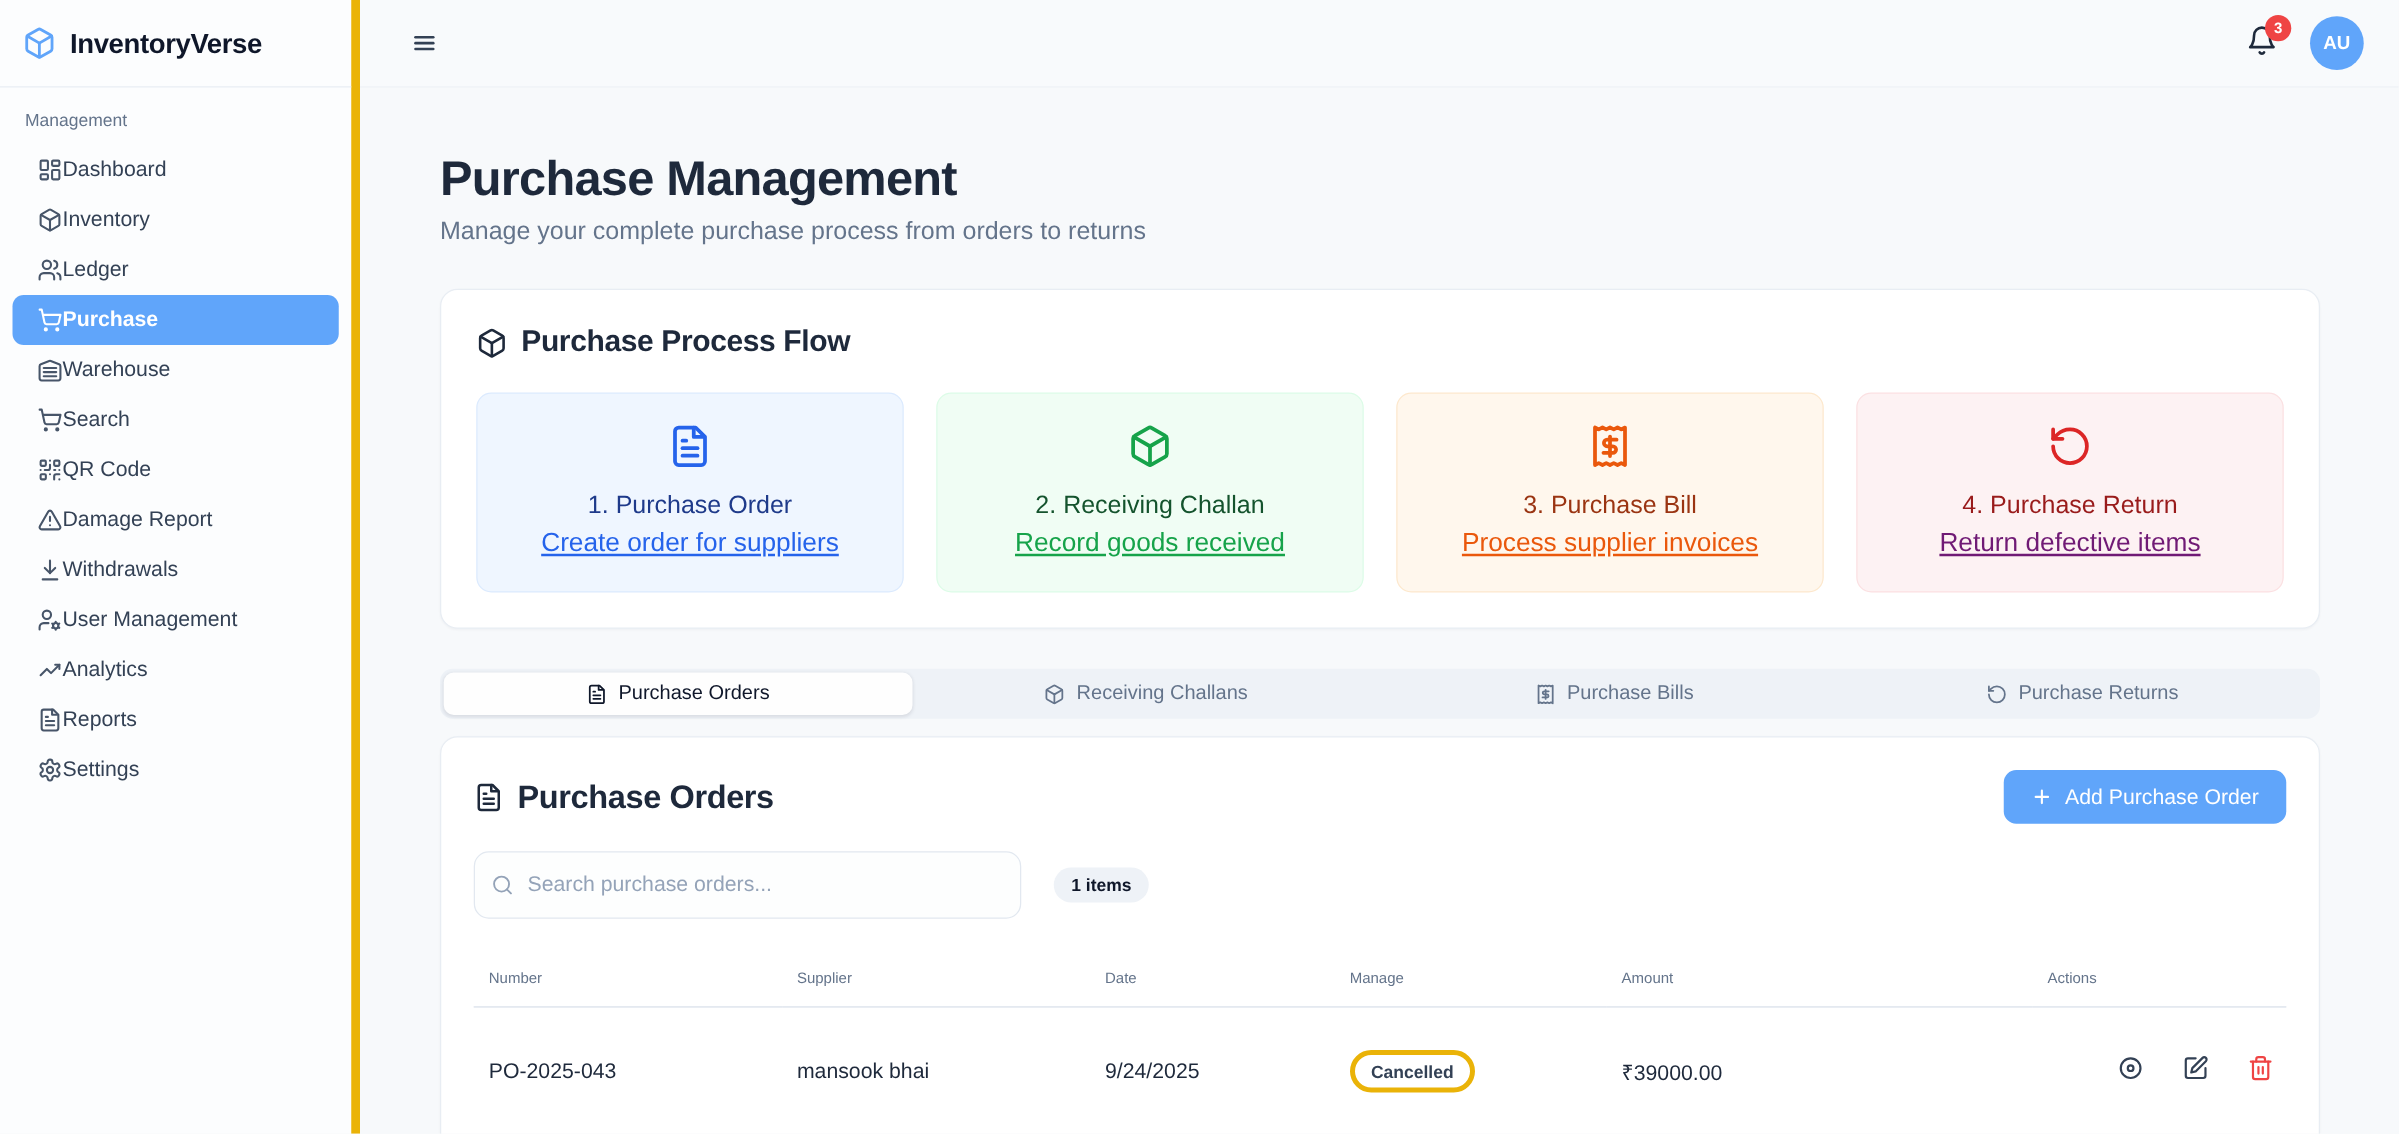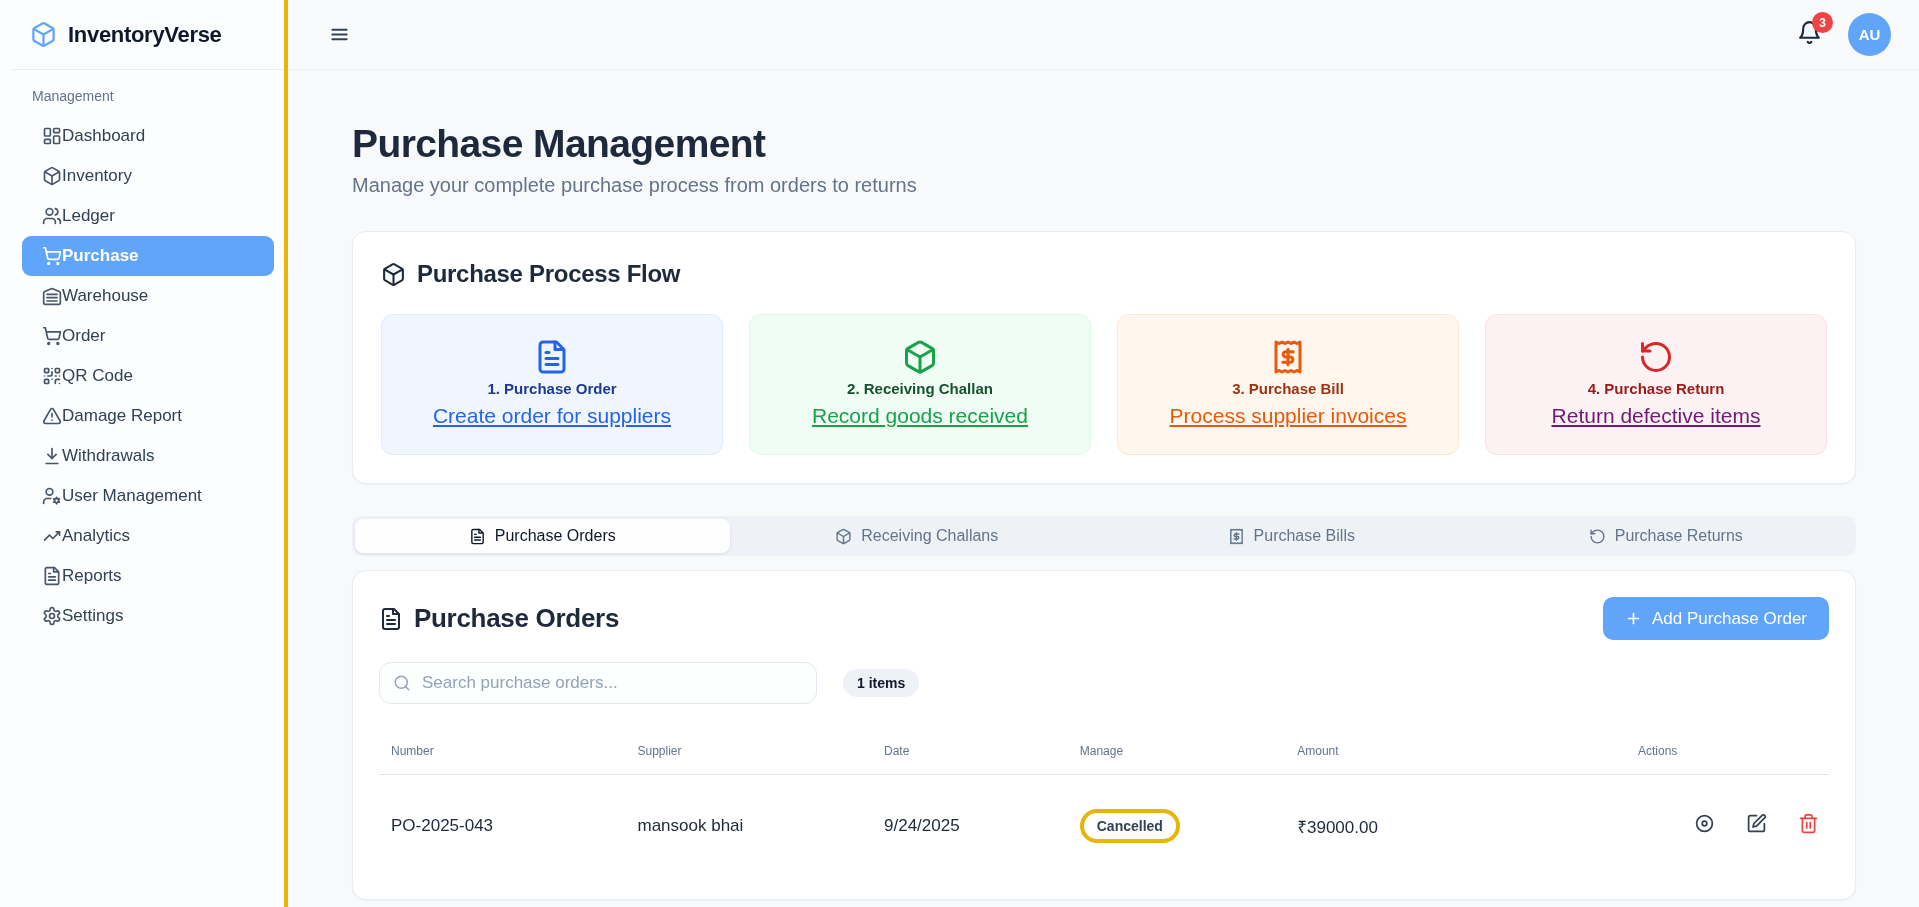--- a/index.html
+++ b/index.html
@@ -1,21 +1,21 @@
 <!DOCTYPE html>
 <html><head>
 <meta charset="utf-8">
 <style>
   * { margin:0; padding:0; box-sizing:border-box; }
   html,body { width:1919px; height:907px; overflow:hidden; }
   body { font-family:"Liberation Sans", sans-serif; background:#f7f9fb; color:#1e293b; }
   .app { display:flex; width:100%; height:100%; }
 
   
-  .sidebar { width:288px; min-width:288px; background:#fcfdfe; border-right:4px solid #eab308; display:flex; flex-direction:column;padding-left:12px; }
+  .sidebar { width:288px; min-width:288px; background:#fcfdfe; border-right:7px solid #eab308; display:flex; flex-direction:column; }
   .logo { height:70px; display:flex; align-items:center; gap:11px; padding:0 18px; border-bottom:1px solid #e8edf3; }
   .logo svg { width:27px; height:27px; color:#60a5fa; }
   .logo-text { font-size:22px; font-weight:700; color:#0f172a; letter-spacing:-0.3px; }
   .nav { padding:18px 0 0 0; }
   .section-label { font-size:14px; color:#64748b; padding:0 20px; margin-bottom:12px; }
   .nav-item { display:flex; align-items:center; height:40px; padding:0 20px; margin:0 10px; border-radius:9px; font-size:17px; color:#334155; cursor:pointer; }
   .nav-item svg { width:20px; height:20px; color:#475569; flex:none; }
   .nav-item.active { background:#60a5fa; color:#ffffff; font-weight:600; }
   .nav-item.active svg { color:#ffffff; }
 
@@ -37,21 +37,21 @@
 
   .card { background:#ffffff; border:1px solid #e8edf3; border-radius:14px; box-shadow:0 1px 2px rgba(15,23,42,0.04); }
   .process-card { margin-top:34px; padding:28px 28px 28px 28px; }
   .card-header { display:flex; align-items:center; gap:11px; }
   .card-header svg { width:25px; height:25px; color:#1e293b; }
   .card-header-title { font-size:24px; font-weight:700; color:#1e293b; letter-spacing:-0.3px; }
 
   .steps { display:grid; grid-template-columns:repeat(4,1fr); gap:26px; margin-top:26px; }
   .step { border-radius:12px; padding:24px 14px 26px; text-align:center; }
   .step svg { width:36px; height:36px; }
-  .step-title { font-size:15px; font-weight:700; margin-top:1px; }
+  .step-title { font-size:20px; font-weight:400; margin-top:13px; }
   .step-sub { font-size:21px; margin-top:7px;text-decoration:underline; }
   .step-blue   { background:#eff6ff; border:1px solid #dbeafe; }
   .step-blue svg { color:#2563eb; } .step-blue .step-title { color:#1e3a8a; } .step-blue .step-sub { color:#2563eb; }
   .step-green  { background:#f0fdf4; border:1px solid #dcfce7; }
   .step-green svg { color:#16a34a; } .step-green .step-title { color:#14532d; } .step-green .step-sub { color:#16a34a; }
   .step-orange { background:#fff7ed; border:1px solid #fde8cd; }
   .step-orange svg { color:#ea580c; } .step-orange .step-title { color:#9a3412; } .step-orange .step-sub { color:#ea580c; }
   .step-red    { background:#fdf2f3; border:1px solid #fbe0e2; }
   .step-red svg { color:#dc2626; } .step-red .step-title { color:#991b1b; } .step-red .step-sub { color:#701a75; }
 
@@ -66,21 +66,21 @@
   .orders-head { display:flex; align-items:center; justify-content:space-between; }
   .orders-title-wrap { display:flex; align-items:center; gap:11px; }
   .orders-title-wrap svg { width:24px; height:24px; color:#1e293b; }
   .orders-title { font-size:26px; font-weight:700; color:#1e293b; letter-spacing:-0.3px; }
   .add-btn { display:flex; align-items:center; gap:10px; background:#60a5fa; color:#fff; border:none; border-radius:10px; height:43px; padding:0 22px; font-size:17px; font-family:inherit; cursor:pointer; }
   .add-btn svg { width:17px; height:17px; }
 
   .search-row { display:flex; align-items:center; margin-top:22px; }
   .search-box { position:relative; width:438px; }
   .search-box svg { position:absolute; left:14px; top:50%; transform:translateY(-50%); width:18px; height:18px; color:#94a3b8; }
-  .search-input { width:100%; height:42px; border:1px solid #e2e8f0; border-radius:12px; background:#fdfefe; padding:0 14px 0 42px; font-size:17px; font-family:inherit; color:#1e293b; outline:none; }
+  .search-input { width:100%; height:54px; border:1px solid #e2e8f0; border-radius:12px; background:#fdfefe; padding:0 14px 0 42px; font-size:17px; font-family:inherit; color:#1e293b; outline:none; }
   .search-input::placeholder { color:#94a3b8; }
   .count-badge { margin-left:26px; background:#eef2f7; border-radius:999px; padding:6px 14px; font-size:14px; font-weight:700; color:#0f172a; }
 
   table { width:100%; border-collapse:collapse; margin-top:28px; }
   th { text-align:left; font-size:12px; font-weight:500; color:#64748b; padding:12px 10px 16px 12px; border-bottom:1px solid #e2e8f0; }
   th.actions-col { text-align:left; padding-right:16px; }
   td { font-size:17px; color:#1e293b; padding:34px 10px 30px 12px; }
   .cell-number { font-weight:500; }
   .status-pill { display:inline-block; border:4px solid #eab308; border-radius:999px; padding:5px 13px; font-size:14px; font-weight:600; color:#334155; background:#fff; }
   .amount-cell { font-weight:500; }
@@ -149,21 +149,21 @@
             <path d="M6 10h12"></path>
           </svg>
         <span>Warehouse</span>
       </div>
       <div class="nav-item">
         <svg viewBox="0 0 24 24" fill="none" stroke="currentColor" stroke-width="2" stroke-linecap="round" stroke-linejoin="round">
             <circle cx="8" cy="21" r="1"></circle>
             <circle cx="19" cy="21" r="1"></circle>
             <path d="M2.05 2.05h2l2.66 12.42a2 2 0 0 0 2 1.58h9.78a2 2 0 0 0 1.95-1.57l1.65-7.43H5.12"></path>
           </svg>
-        <span>Order</span>
+        <span>Search</span>
       </div>
       <div class="nav-item">
         <svg viewBox="0 0 24 24" fill="none" stroke="currentColor" stroke-width="2" stroke-linecap="round" stroke-linejoin="round">
             <rect x="3" y="3" width="5" height="5" rx="1"></rect>
             <rect x="16" y="3" width="5" height="5" rx="1"></rect>
             <rect x="3" y="16" width="5" height="5" rx="1"></rect>
             <path d="M21 16h-3a2 2 0 0 0-2 2v3"></path>
             <path d="M21 21v.01"></path>
             <path d="M12 7v3a2 2 0 0 1-2 2H7"></path>
             <path d="M3 12h.01"></path>

